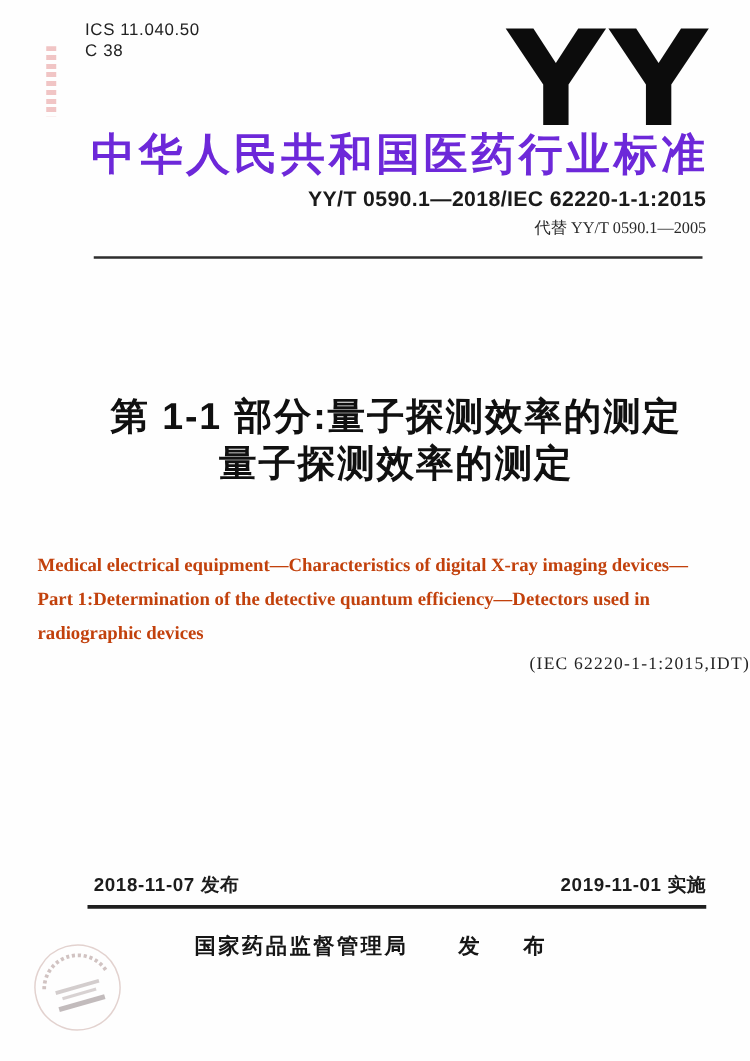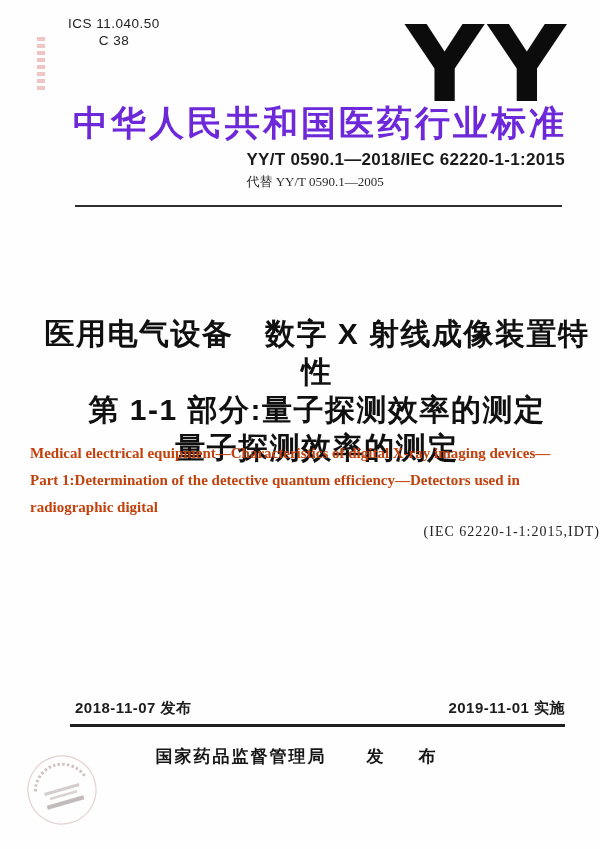--- a/index.html
+++ b/index.html
@@ -3,32 +3,32 @@
 <meta charset="utf-8">
 <style>
   html,body{margin:0;padding:0;}
   body{
     width:600px;height:849px;position:relative;background:#fefefe;
     font-family:"Liberation Sans",sans-serif;color:#1b1b1b;overflow:hidden;
   }
   .abs{position:absolute;}
 
   
-  .ics-block{left:68px;top:15px;font-size:13.5px;line-height:17px;letter-spacing:.5px;color:#222;text-align:center;}
+  .ics-block{left:68px;top:15px;font-size:13.5px;line-height:17px;letter-spacing:.5px;color:#222;}
 
   
   .logo{right:30px;top:11px;font-family:"DejaVu Sans",sans-serif;font-weight:bold;
         font-size:108px;line-height:1;letter-spacing:4px;color:#0c0c0c;transform:scaleY(.98);}
 
   
   .std-type{left:40px;top:100px;width:560px;text-align:center;font-weight:bold;
             font-size:35px;letter-spacing:3px;color:#6d28d9;}
 
   
-  .std-num-block{right:35px;top:150px;text-align:left;}
+  .std-num-block{right:35px;top:150px;text-align:right;}
   .std-number{font-size:17px;font-weight:bold;letter-spacing:.3px;color:#1a1a1a;}
   .replaces{font-size:13px;font-family:"Liberation Serif",serif;color:#2a2a2a;margin-top:3px;}
 
   .rule-thin{left:75px;top:205px;width:487px;height:2px;background:#2e2e2e;}
 
   
   .title-cn{left:37px;top:315px;width:560px;text-align:center;font-weight:bold;
             font-size:30px;line-height:38px;letter-spacing:1.5px;color:#101010;}
 
   
@@ -73,29 +73,28 @@
 <div class="abs std-type">中华人民共和国医药行业标准</div>
 
 <div class="abs std-num-block">
   <div class="std-number">YY/T 0590.1—2018/IEC 62220-1-1:2015</div>
   <div class="replaces">代替 YY/T 0590.1—2005</div>
 </div>
 
 <div class="abs rule-thin"></div>
 
 <div class="abs title-cn">
-  <div>医用电气设备　数字 X 射线成像装置特性</div>
   <div>第 1-1 部分:量子探测效率的测定</div>
   <div>量子探测效率的测定</div>
 </div>
 
 <div class="abs title-en">
   <div>Medical electrical equipment—Characteristics of digital X-ray imaging devices—</div>
   <div>Part 1:Determination of the detective quantum efficiency—Detectors used in</div>
-  <div>radiographic digital</div>
+  <div>radiographic devices</div>
 </div>
 
 <div class="abs iec-ref">(IEC 62220-1-1:2015,IDT)</div>
 
 <div class="abs dates-row">
   <span>2018-11-07 发布</span>
   <span>2019-11-01 实施</span>
 </div>
 
 <div class="abs rule-thick"></div>

